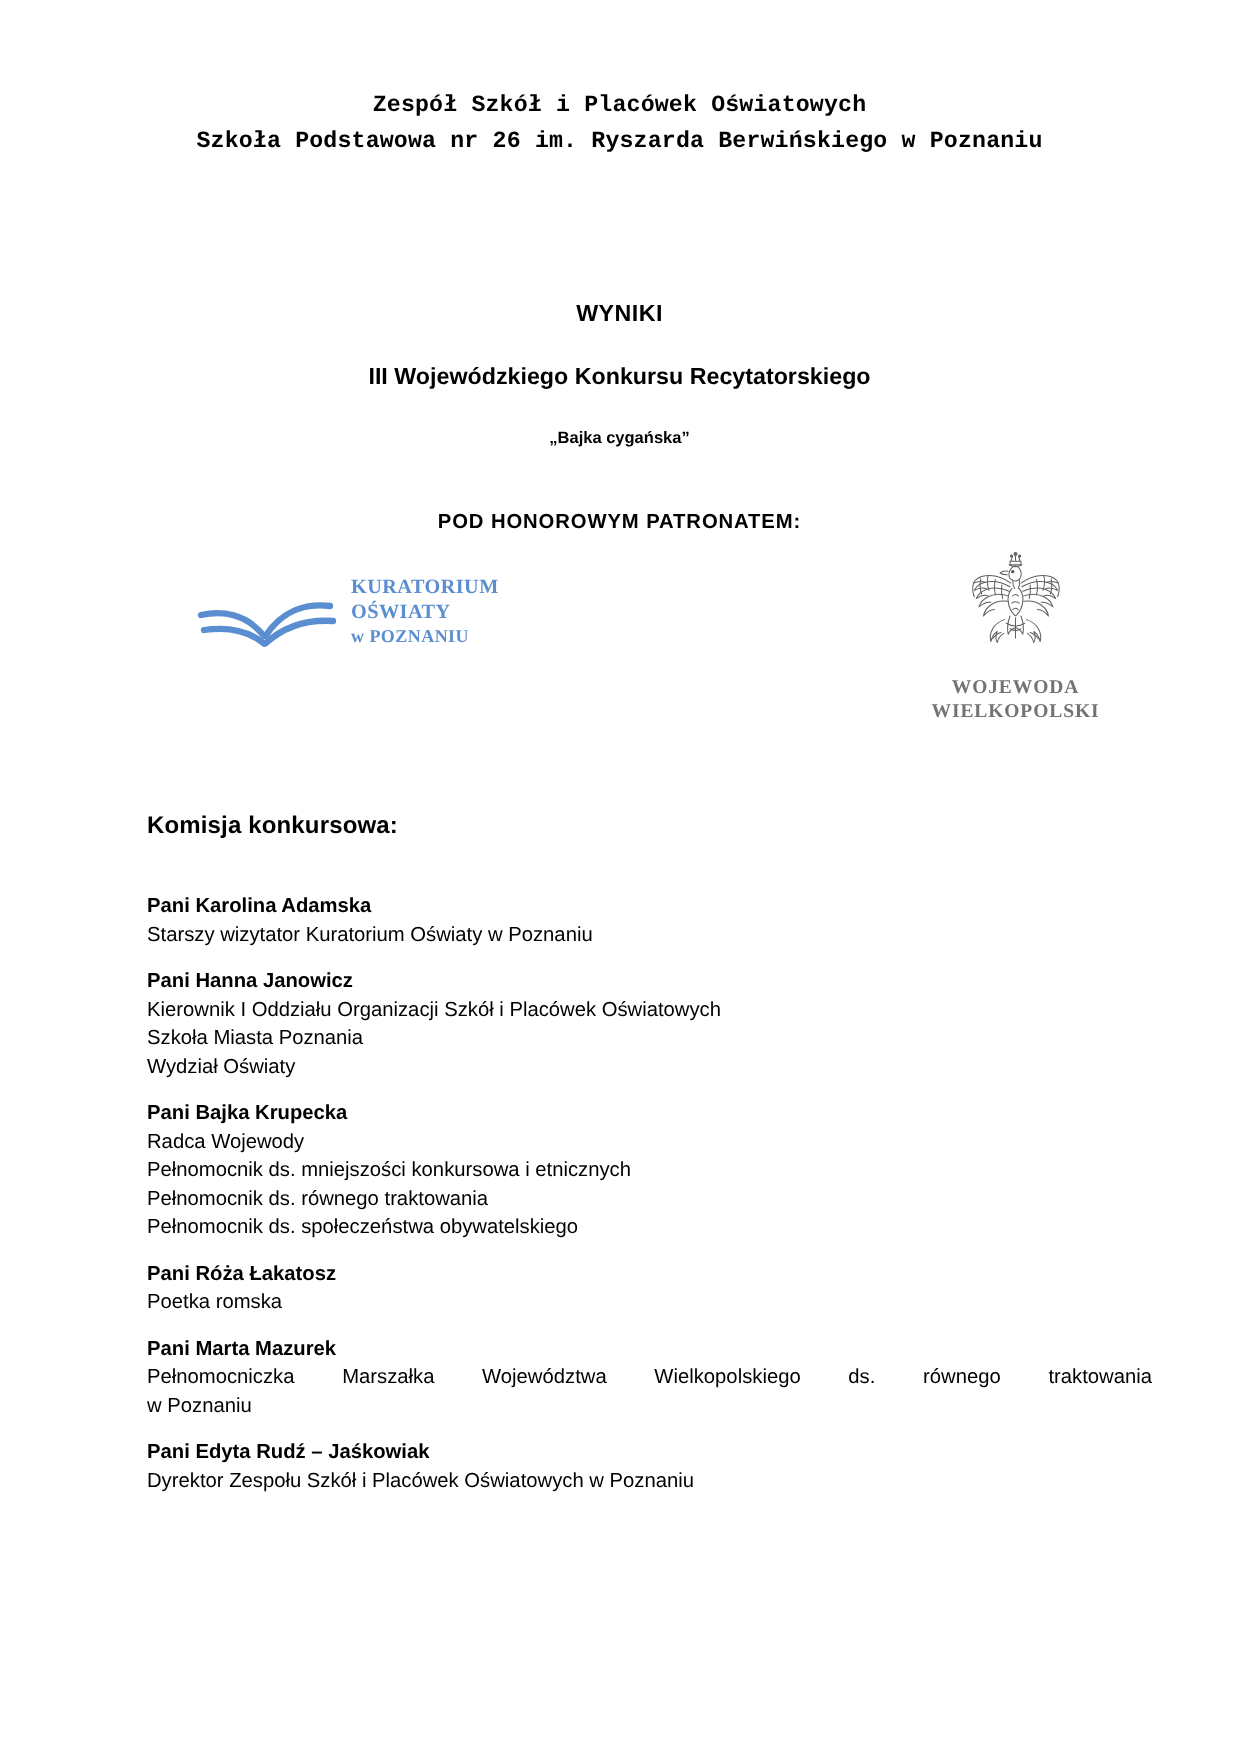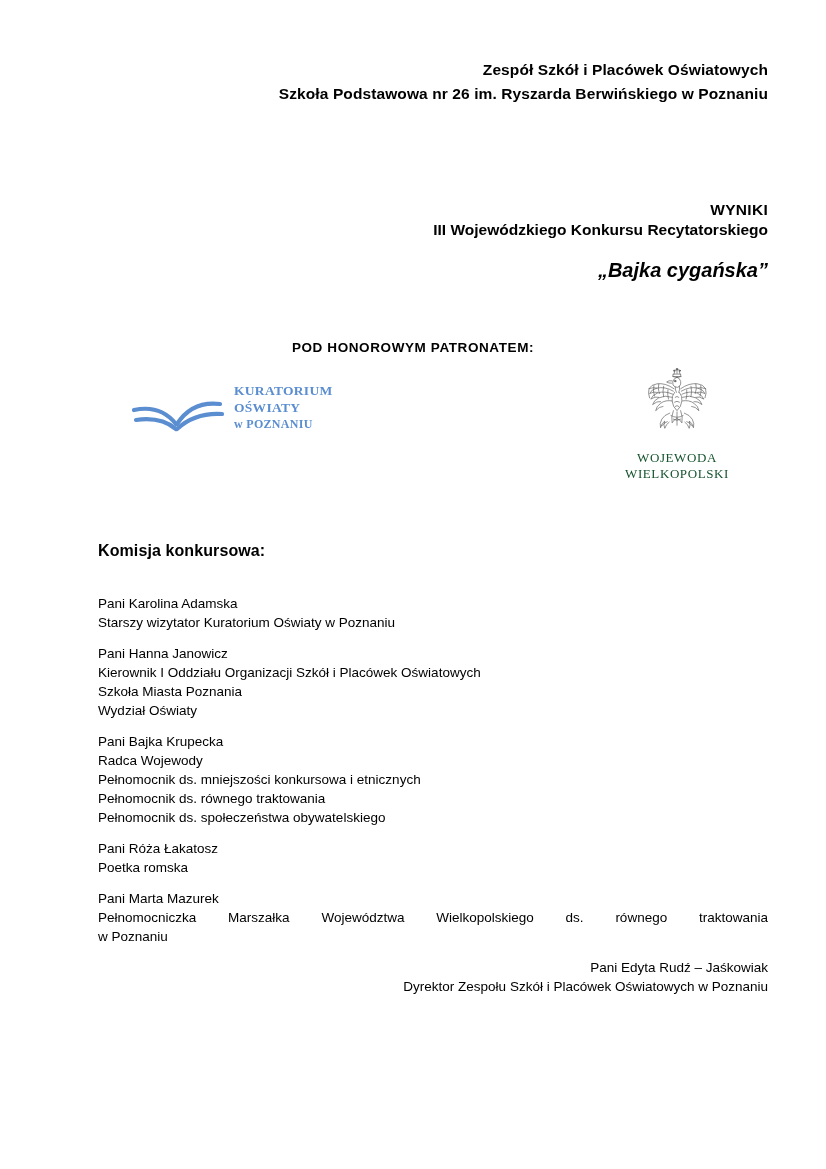--- a/index.html
+++ b/index.html
@@ -22,55 +22,56 @@
     overflow: hidden;
     box-sizing: border-box;
   }
 
   
   .school-header {
     position: absolute;
     left: 58px;
     top: 58px;
     width: 710px;
-    text-align: right;
+    text-align: center;
+    font-family: Liberation Mono, monospace;
   }
   .school-header .line {
     font-size: 15.5px;
     font-weight: bold;
     line-height: 24px;
     letter-spacing: 0.1px;
     white-space: nowrap;
   }
 
   
   .title-block {
     position: absolute;
     left: 58px;
     top: 200px;
     width: 710px;
-    text-align: right;
+    text-align: center;
   }
   .title-block .t-wyniki {
     font-size: 15.5px;
     font-weight: bold;
     line-height: 20px;
     letter-spacing: 0.3px;
   }
   .title-block .t-main {
     font-size: 15.5px;
     font-weight: bold;
+    margin-top: 22px;
     line-height: 20px;
   }
   .title-block .t-sub {
-    font-size: 20px;
+    font-size: 11px;
     font-weight: bold;
     margin-top: 20px;
     line-height: 20px;
-    font-style: italic;
   }
 
   
   .patronage-label {
     position: absolute;
     left: 58px;
     top: 340px;
     width: 710px;
     text-align: center;
     font-size: 13.5px;
@@ -122,23 +123,23 @@
   }
   .eagle-mark {
     width: 74px;
     height: 78px;
     display: block;
     margin: 0 auto;
   }
   .wojewoda-text {
     margin-top: 4px;
     font-family: "Liberation Serif", serif;
-    color: #14532d;
+    color: #737373;
     font-size: 13px;
-    font-weight: normal;
+    font-weight: bold;
     line-height: 16px;
     letter-spacing: 0.6px;
   }
   .wojewoda-text .ln { white-space: nowrap; }
 
   
   .jury-heading {
     position: absolute;
     left: 98px;
     top: 542px;
@@ -149,24 +150,24 @@
   }
   .jury-list {
     position: absolute;
     left: 98px;
     top: 594px;
     width: 670px;
   }
   .jury-member {
     margin-bottom: 12px;
   }
-  .jury-member:last-child { margin-bottom: 0; text-align: right; }
+  .jury-member:last-child { margin-bottom: 0; }
   .jury-name {
     font-size: 13.5px;
-    font-weight: normal;
+    font-weight: bold;
     line-height: 19px;
   }
   .jury-role {
     font-size: 13.5px;
     font-weight: normal;
     line-height: 19px;
   }
   .jury-member.justified .jury-role {
     text-align: justify;
     text-justify: inter-word;

